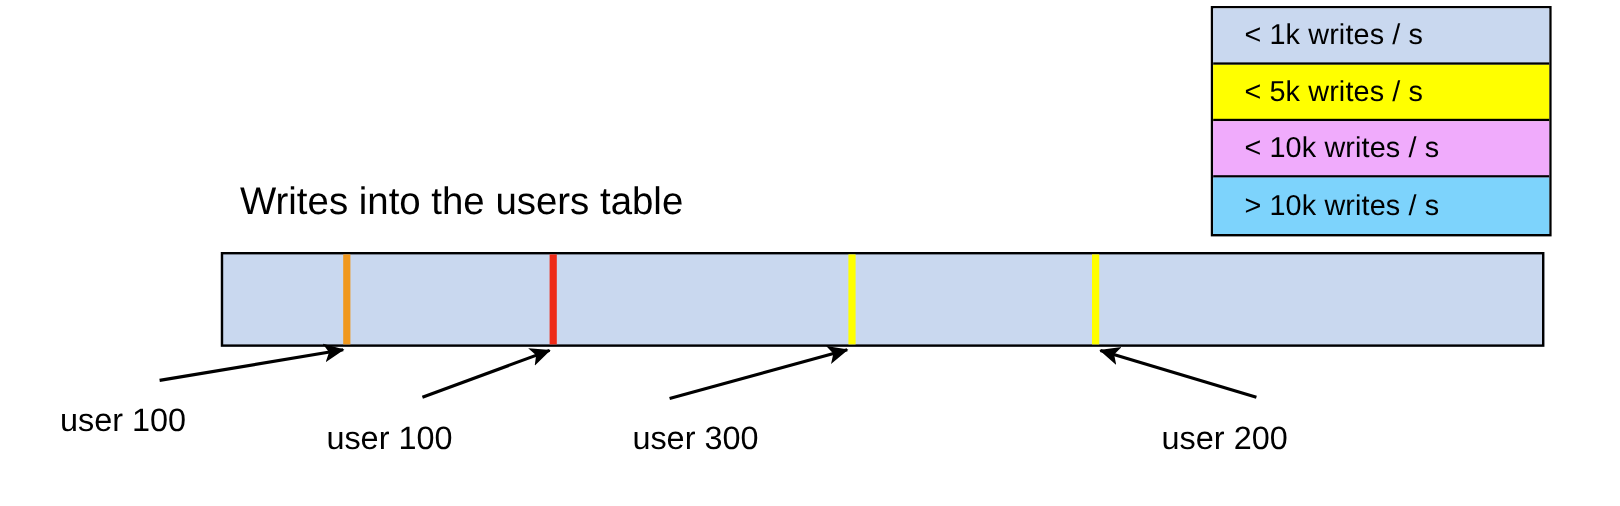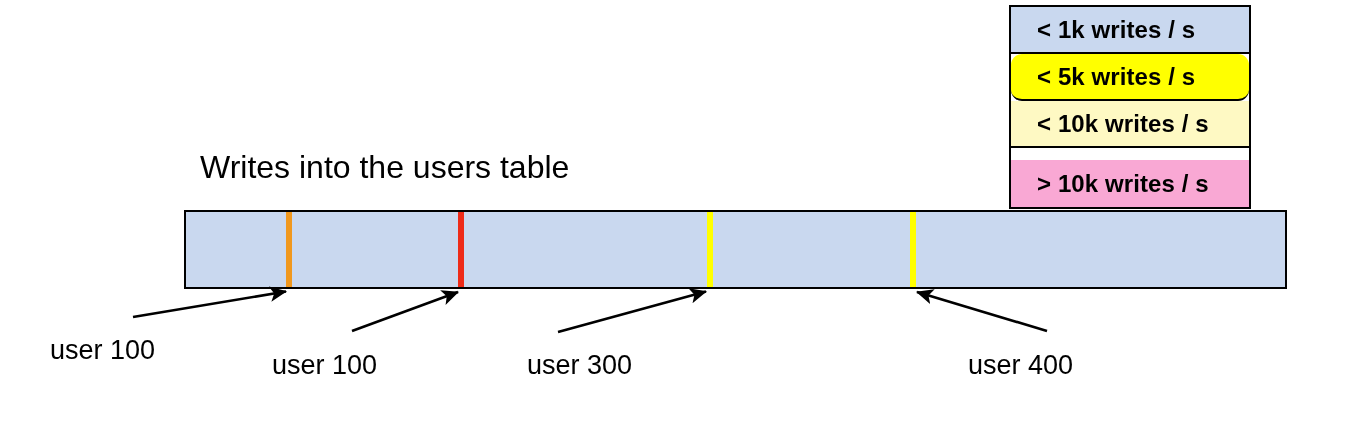--- a/index.html
+++ b/index.html
@@ -14,24 +14,23 @@
     overflow: hidden;
     font-family: "Liberation Sans", sans-serif;
     color: #000000;
   }
 
   
   #legend {
     position: absolute;
     left: 1009px;
     top: 5px;
-    width: 242px;
+    width: 284px;
     border: 2px solid #000000;
     box-sizing: border-box;
-    font-weight: bold;
   }
   .legend-row {
     height: 47px;
     box-sizing: border-box;
     display: flex;
     align-items: center;
     border-bottom: 2px solid #000000;
     padding-left: 26px;
   }
   .legend-row:last-child {
@@ -88,27 +87,27 @@
     white-space: nowrap;
   }
 </style>
 </head>
 <body>
 
 <div id="legend">
   <div class="legend-row" style="background:#c9d8ef;">
     <span class="legend-label">&lt; 1k writes / s</span>
   </div>
-  <div class="legend-row" style="background:#ffff00;border-radius:11px;">
+  <div class="legend-row" style="background:#ffff00;">
     <span class="legend-label">&lt; 5k writes / s</span>
   </div>
-  <div class="legend-row" style="background:#fef9c3;">
+  <div class="legend-row" style="background:#f0abfc;">
     <span class="legend-label">&lt; 10k writes / s</span>
   </div>
-  <div class="legend-row" style="background:#f9a8d4;margin-top:12px;">
+  <div class="legend-row" style="background:#7dd3fc;">
     <span class="legend-label">&gt; 10k writes / s</span>
   </div>
 </div>
 
 <div id="chart-title">Writes into the users table</div>
 
 <div id="table-bar">
   <div class="stripe" style="left:100px;background:#f0981e;"></div>
   <div class="stripe" style="left:272px;background:#ee2b18;"></div>
   <div class="stripe" style="left:521px;background:#ffff00;"></div>
@@ -123,13 +122,13 @@
   </defs>
   <line x1="133" y1="317" x2="286" y2="291.5" stroke="#000000" stroke-width="2.6" marker-end="url(#arrowhead)"></line>
   <line x1="352" y1="331" x2="458" y2="292" stroke="#000000" stroke-width="2.6" marker-end="url(#arrowhead)"></line>
   <line x1="558" y1="332" x2="706" y2="291.5" stroke="#000000" stroke-width="2.6" marker-end="url(#arrowhead)"></line>
   <line x1="1047" y1="331" x2="917" y2="292" stroke="#000000" stroke-width="2.6" marker-end="url(#arrowhead)"></line>
 </svg>
 
 <div class="callout-label" style="left:50px; top:336px;">user 100</div>
 <div class="callout-label" style="left:272px; top:351px;">user 100</div>
 <div class="callout-label" style="left:495px; top:351px;margin-left:32px;">user 300</div>
-<div class="callout-label" style="left:968px; top:351px;">user 400</div>
+<div class="callout-label" style="left:968px; top:351px;">user 200</div>
 
 </body></html>

